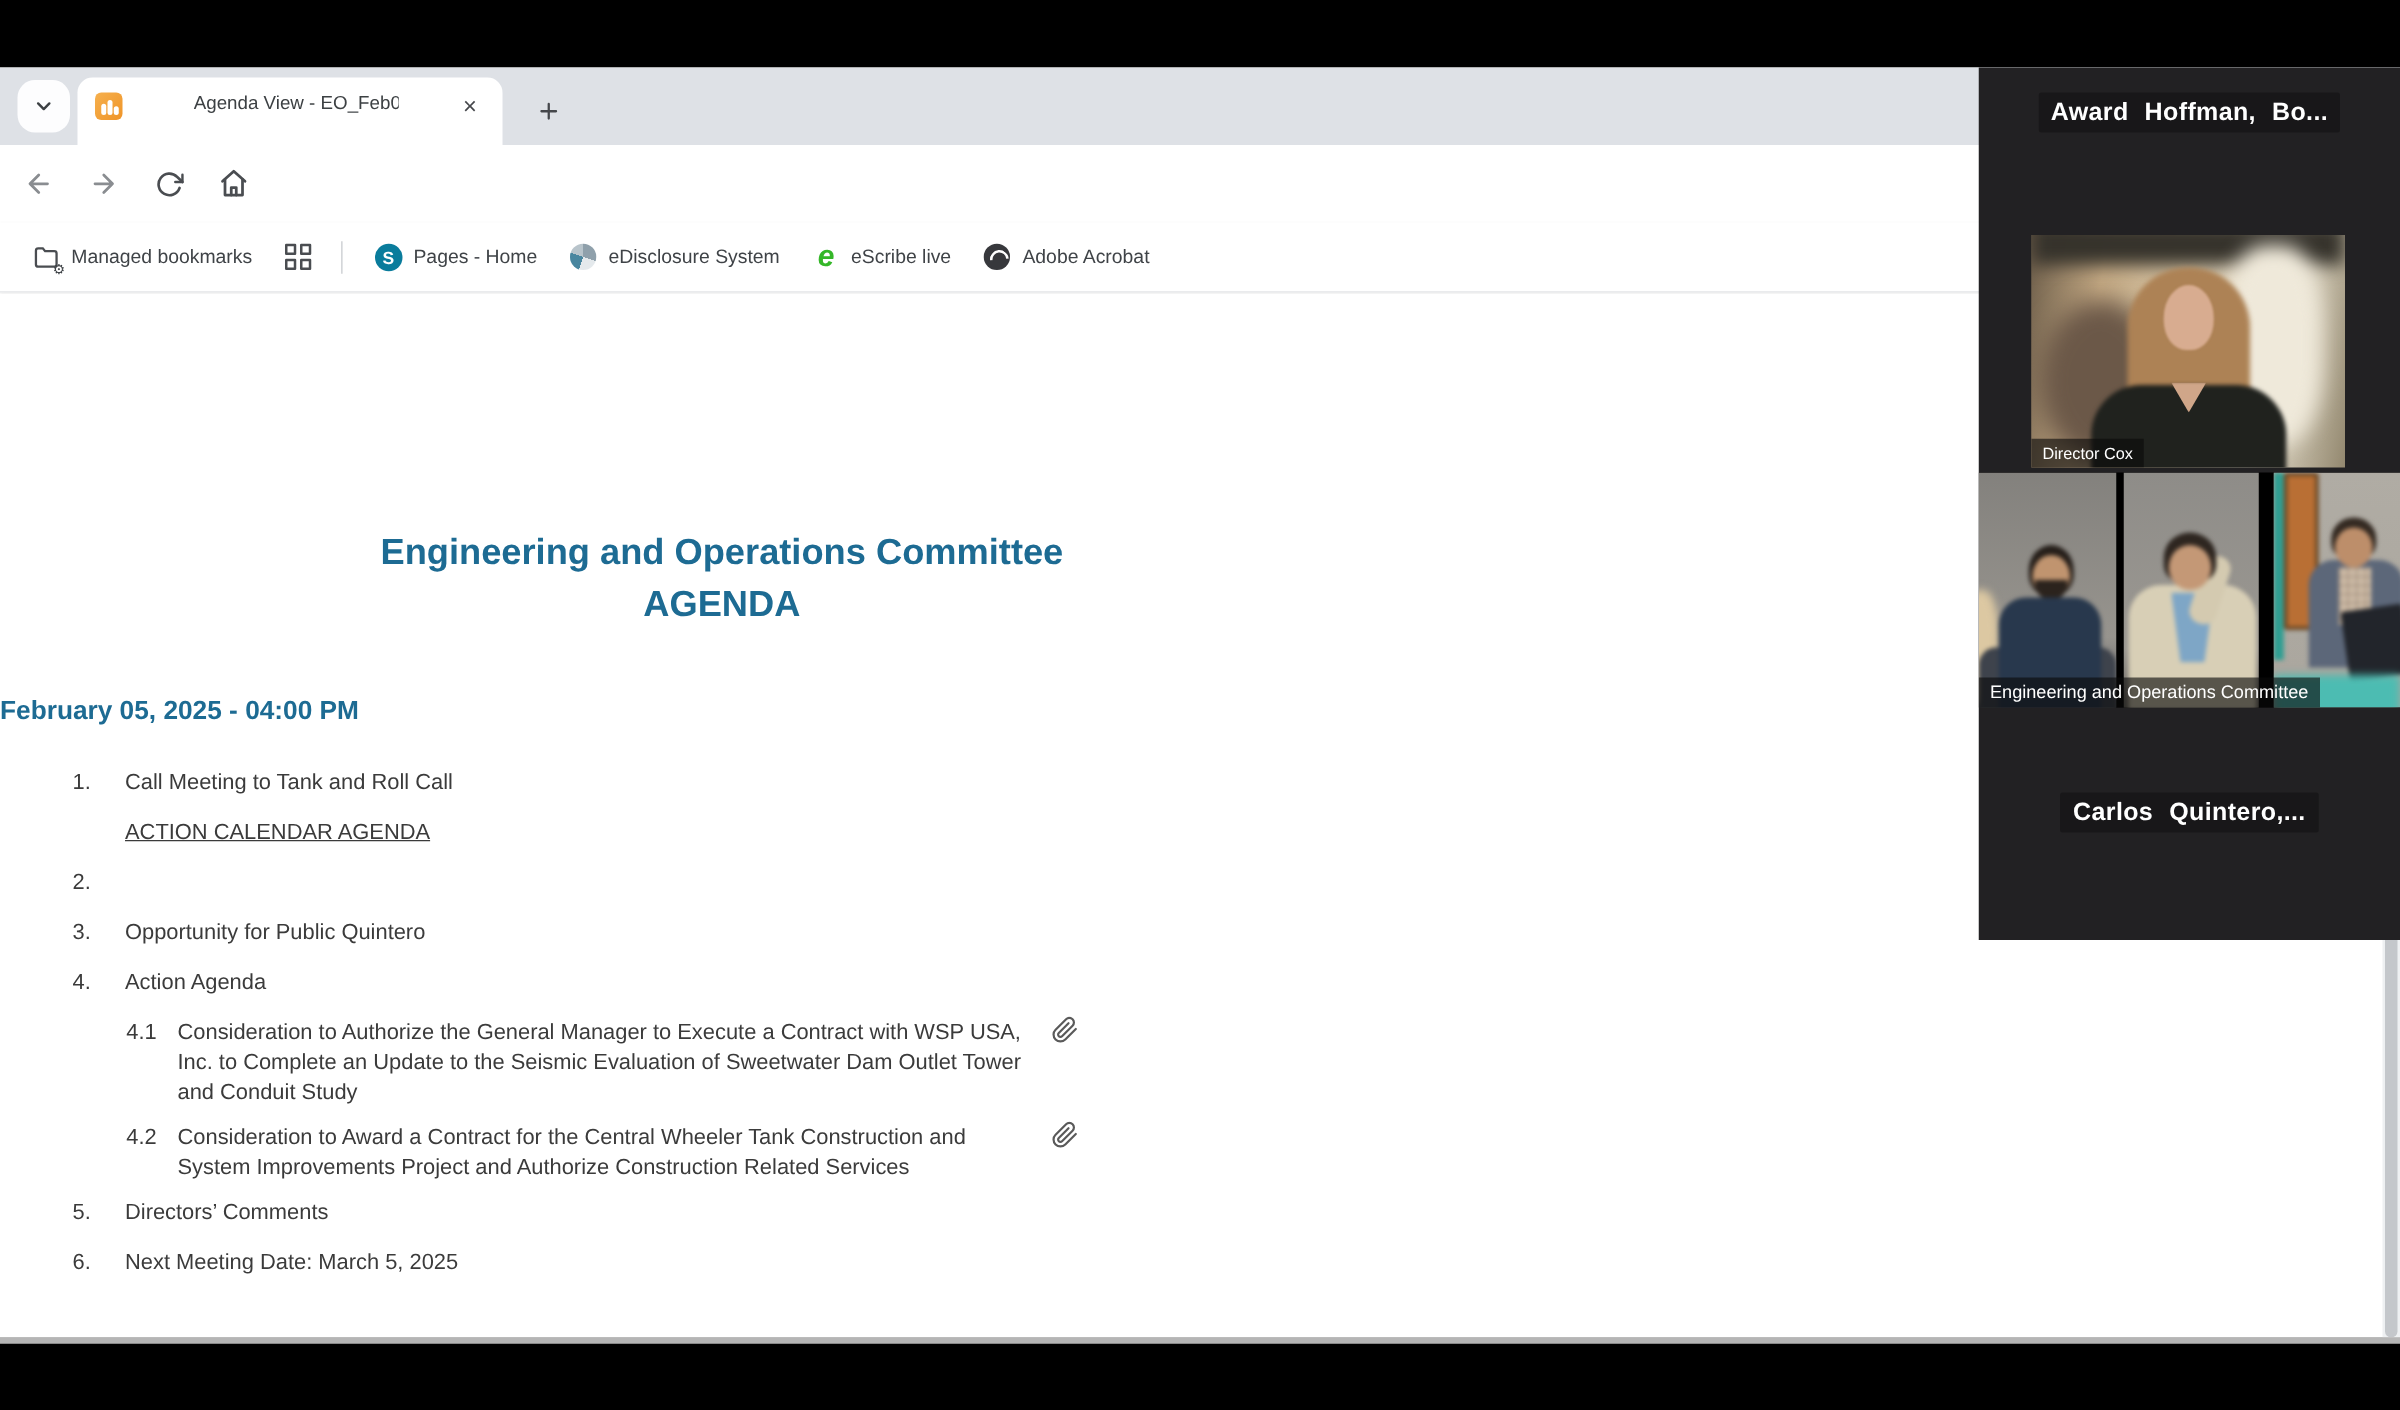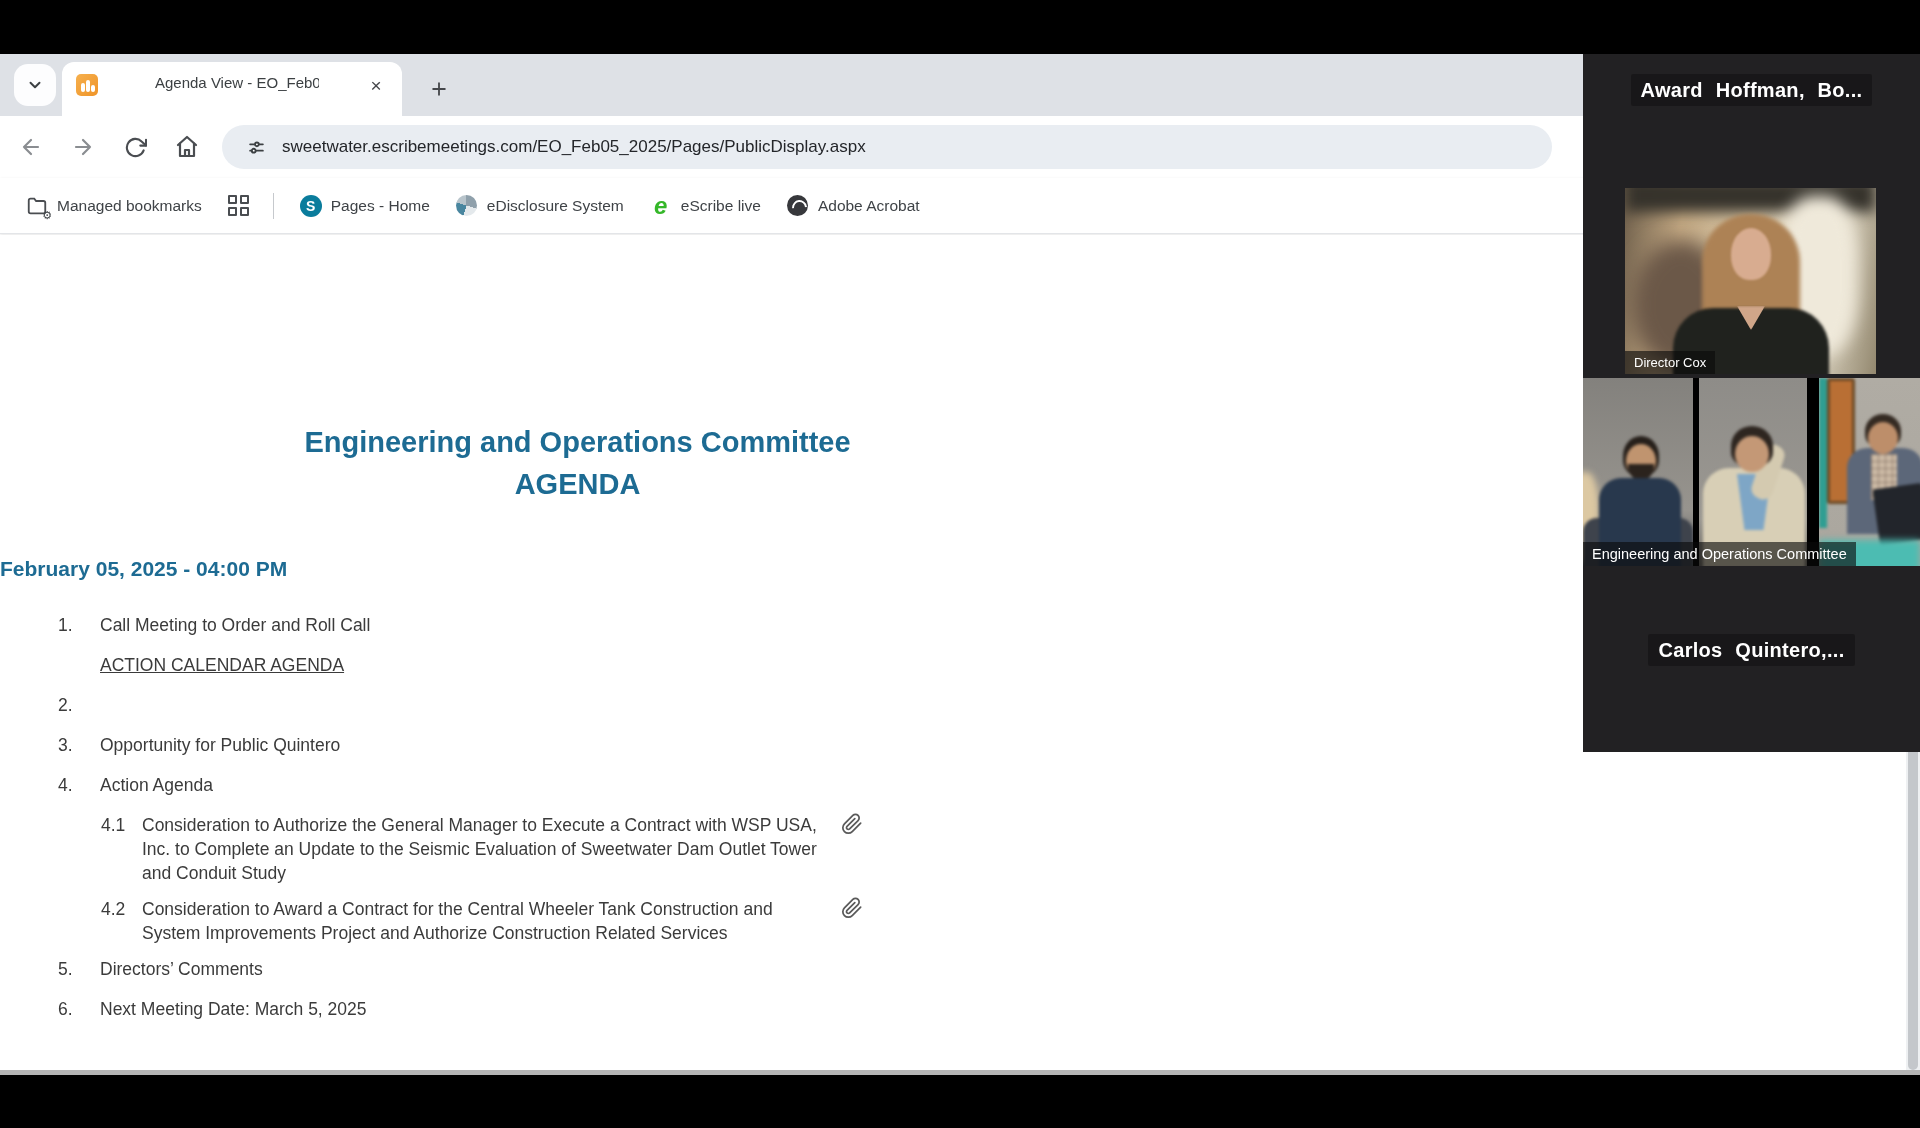--- a/index.html
+++ b/index.html
@@ -212,31 +212,20 @@
             <path d="M20.49 15a9 9 0 1 1-2.12-9.36L23 10"></path>
           </svg>
       </div>
       <div class="navbtn">
         <svg class="icn" width="24" height="24" viewBox="0 0 24 24" fill="none" stroke="#4a4d51" stroke-width="2.2" stroke-linecap="round" stroke-linejoin="round">
             <path d="M3 10l9-8 9 8"></path>
             <path d="M5 8.5V21h14V8.5"></path>
             <path d="M10 21v-6h4v6"></path>
           </svg>
       </div>
-      <div class="urlbar">
-        <span class="site-info">
-          <svg class="icn" width="19" height="19" viewBox="0 0 24 24" fill="none" stroke="#3c4043" stroke-width="2.4" stroke-linecap="round">
-              <path d="M4 8h7M15 8h5"></path>
-              <circle cx="12.5" cy="8" r="2.4" fill="#fff"></circle>
-              <path d="M4 16h3M11 16h9"></path>
-              <circle cx="8.5" cy="16" r="2.4" fill="#fff"></circle>
-            </svg>
-        </span>
-        <span class="url-text">sweetwater.escribemeetings.com/EO_Feb05_2025/Pages/PublicDisplay.aspx</span>
-      </div>
     </div>
 
     <div class="bookmarks">
       <div class="bm">
         <span class="ic">
           <svg class="icn" width="22" height="22" viewBox="0 0 24 24" fill="none" stroke="#4a4d51" stroke-width="2">
               <path d="M3 6a2 2 0 0 1 2-2h4l2 2.5h8a2 2 0 0 1 2 2V18a2 2 0 0 1-2 2H5a2 2 0 0 1-2-2z"></path>
             </svg>
           <span class="gear-mini">⚙</span>
         </span>
@@ -278,21 +267,21 @@
     <div class="pagearea">
       <div class="content">
         <div class="pg-title" style="color: rgb(29, 107, 147);">
           <div>Engineering and Operations Committee</div>
           <div>AGENDA</div>
         </div>
         <div class="pg-date" style="color: rgb(29, 107, 147);">February 05, 2025 - 04:00 PM</div>
         <div class="agenda">
             <div class="arow">
     <span class="anum">1.</span>
-    <span class="atext">Call Meeting to Order and Roll Call</span>
+    <span class="atext">Call Meeting to Tank and Roll Call</span>
 
   </div>
             <div class="arow">
     <span class="anum"></span>
     <span class="atext u">ACTION CALENDAR AGENDA</span>
 
   </div>
             <div class="arow">
     <span class="anum">2.</span>
 

